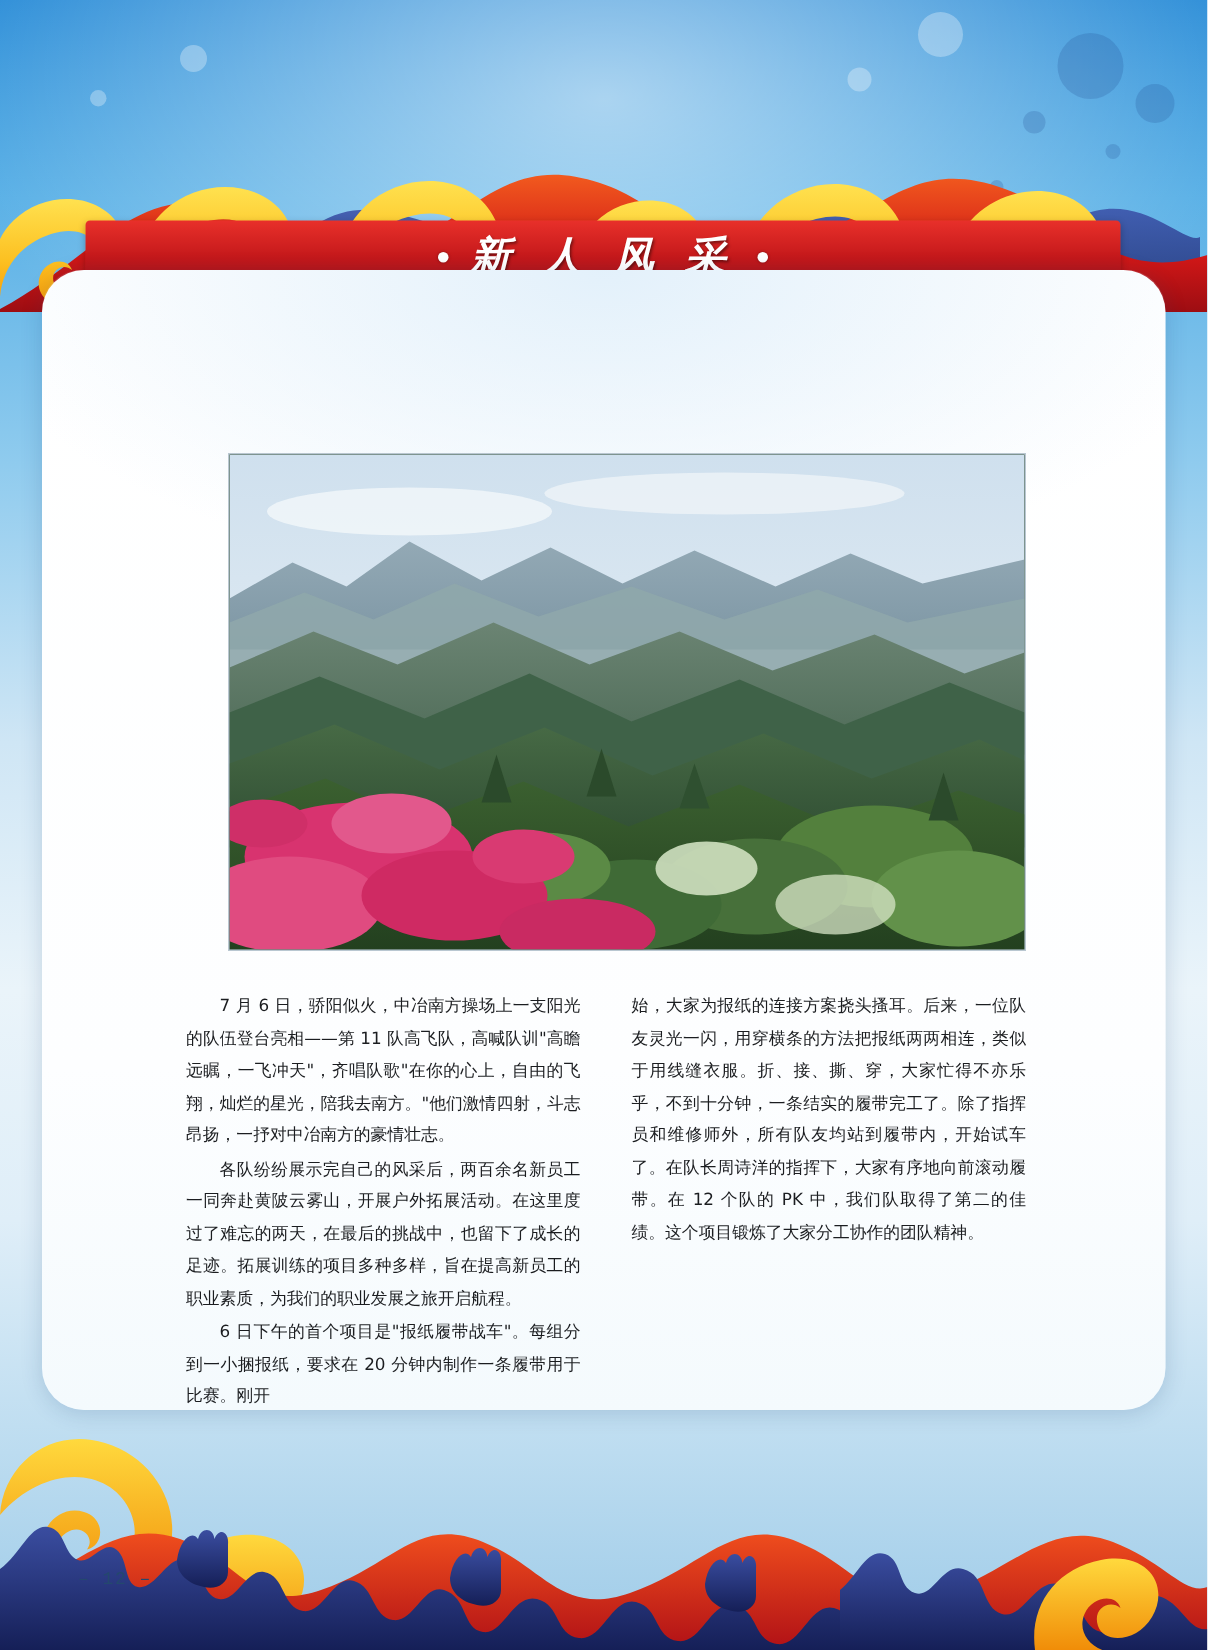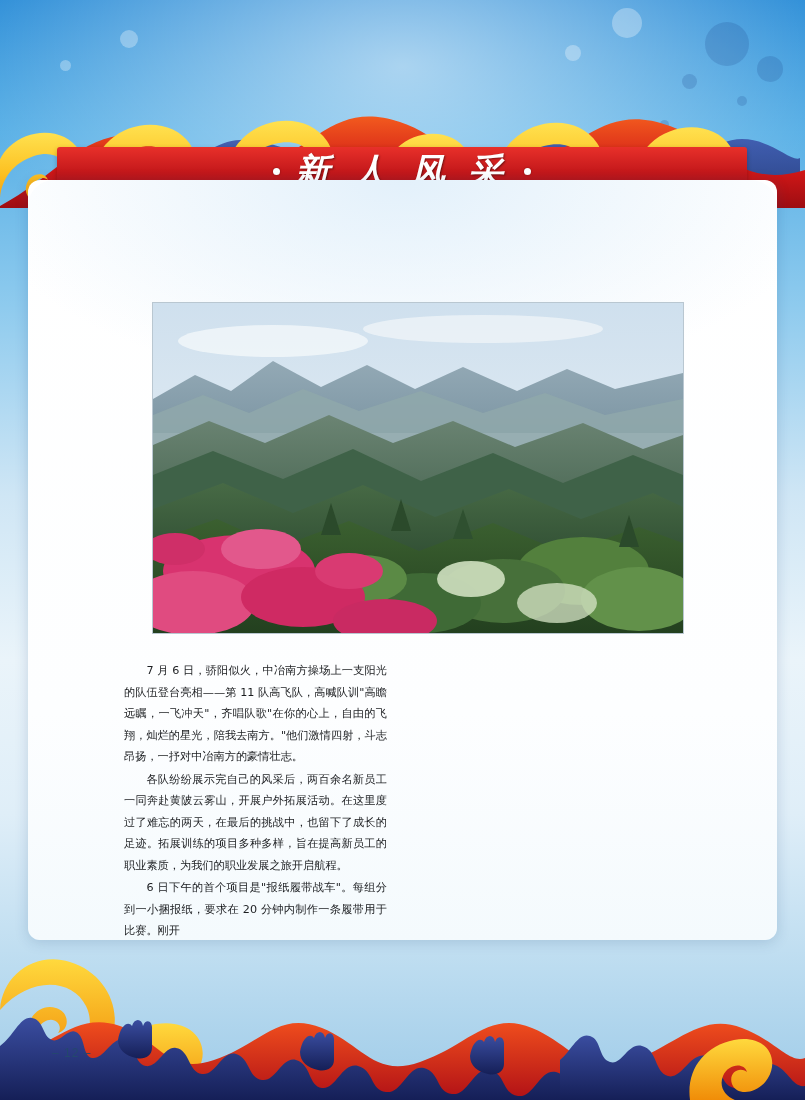--- a/index.html
+++ b/index.html
@@ -35,21 +35,21 @@
   }
 
   
   .card {
     position: absolute;
     left: 28px;
     top: 180px;
     width: 749px;
     height: 760px;
     background: linear-gradient(180deg, #ffffff 0%, #fdfeff 70%, #f4fafd 100%);
-    border-radius: 12px;
+    border-radius: 28px;
     box-shadow: 0 2px 14px rgba(20,60,110,0.18);
   }
   .card-inner-shade {
     position: absolute;
     inset: 0;
     border-radius: 26px;
     background: radial-gradient(ellipse 620px 300px at 50% 0%, rgba(222,238,250,0.85) 0%, rgba(255,255,255,0) 70%);
     pointer-events: none;
   }
 
@@ -77,21 +77,21 @@
     left: 57px;
     top: 147px;
     width: 690px;
     height: 48px;
     display: flex;
     align-items: center;
     justify-content: center;
     gap: 14px;
     color: #ffffff;
     font-family: "Liberation Serif", serif;
-    font-size: 35px;
+    font-size: 27px;
     font-weight: bold;
     font-style: italic;
     letter-spacing: 7px;
     text-shadow: 1px 1px 2px rgba(0,0,0,0.45);
   }
   .banner-dot {
     display: inline-block;
     width: 7px;
     height: 7px;
     border-radius: 50%;
@@ -146,21 +146,21 @@
   }
   .col p.indent {
     text-indent: 2em;
   }
 
   
   .page-number {
     position: absolute;
     left: 52px;
     bottom: 40px;
-    font-family: Liberation Sans, sans-serif;
+    font-family: Liberation Mono, monospace;
     font-size: 12px;
     color: #24486e;
     letter-spacing: 1px;
   }
 
   
   .bottom-art {
     position: absolute;
     left: 0;
     bottom: 0;
@@ -289,20 +289,21 @@
       </svg>
     </div>
 
     <div class="columns">
       <div class="col">
         <p class="indent">7 月 6 日，骄阳似火，中冶南方操场上一支阳光的队伍登台亮相——第 11 队高飞队，高喊队训"高瞻远瞩，一飞冲天"，齐唱队歌"在你的心上，自由的飞翔，灿烂的星光，陪我去南方。"他们激情四射，斗志昂扬，一抒对中冶南方的豪情壮志。</p>
         <p class="indent">各队纷纷展示完自己的风采后，两百余名新员工一同奔赴黄陂云雾山，开展户外拓展活动。在这里度过了难忘的两天，在最后的挑战中，也留下了成长的足迹。拓展训练的项目多种多样，旨在提高新员工的职业素质，为我们的职业发展之旅开启航程。</p>
         <p class="indent">6 日下午的首个项目是"报纸履带战车"。每组分到一小捆报纸，要求在 20 分钟内制作一条履带用于比赛。刚开</p>
       </div>
       <div class="col">
+        <p>始，大家为报纸的连接方案挠头搔耳。后来，一位队友灵光一闪，用穿横条的方法把报纸两两相连，类似于用线缝衣服。折、接、撕、穿，大家忙得不亦乐乎，不到十分钟，一条结实的履带完工了。除了指挥员和维修师外，所有队友均站到履带内，开始试车了。在队长周诗洋的指挥下，大家有序地向前滚动履带。在 12 个队的 PK 中，我们队取得了第二的佳绩。这个项目锻炼了大家分工协作的团队精神。</p>
       </div>
     </div>
   </div>
 
   <svg class="bottom-art" viewBox="0 0 805 250" preserveAspectRatio="none">
     <defs>
       <linearGradient id="bFlameY" x1="0" y1="0" x2="0" y2="1">
         <stop offset="0%" stop-color="#ffd93d"></stop>
         <stop offset="100%" stop-color="#f08a06"></stop>
       </linearGradient>

